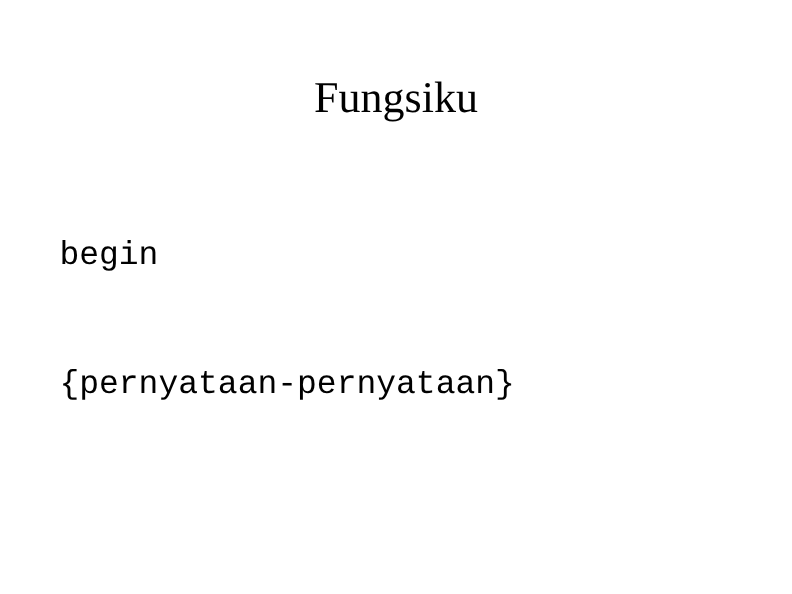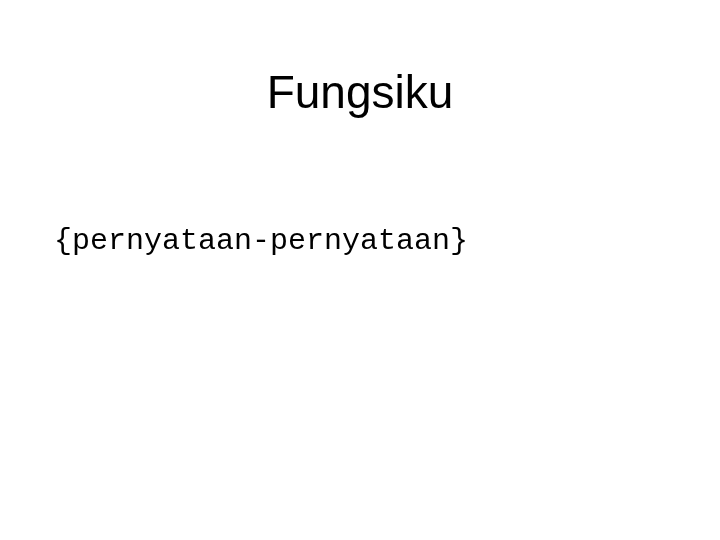--- a/index.html
+++ b/index.html
@@ -16,37 +16,38 @@
     }
     .title {
       font-size: 37px;
       font-weight: 400;
       text-align: center;
       line-height: 1.25;
       letter-spacing: 0.2px;
       margin-bottom: 22px;
     }
     .title-mono-word {
-      font-family: Liberation Sans, sans-serif;
-      font-size: 46px;
+      font-family: Liberation Serif, serif;
+      font-size: 40px;
       letter-spacing: 0;
     }
     .code-block {
       font-family: "Courier New", Courier, monospace;
       font-size: 30px;
       line-height: 1.3;
       white-space: pre;
       letter-spacing: 0;
     }
   </style>
 </head>
 <body>
 
 <div class="slide">
   <div class="title">
     <br>
     <span class="title-mono-word">Fungsiku</span>
   </div>
   <div class="code-block">
+    <div> begin</div>
     <div> {pernyataan-pernyataan}</div>
     
   </div>
 </div>
 
 </body></html>

